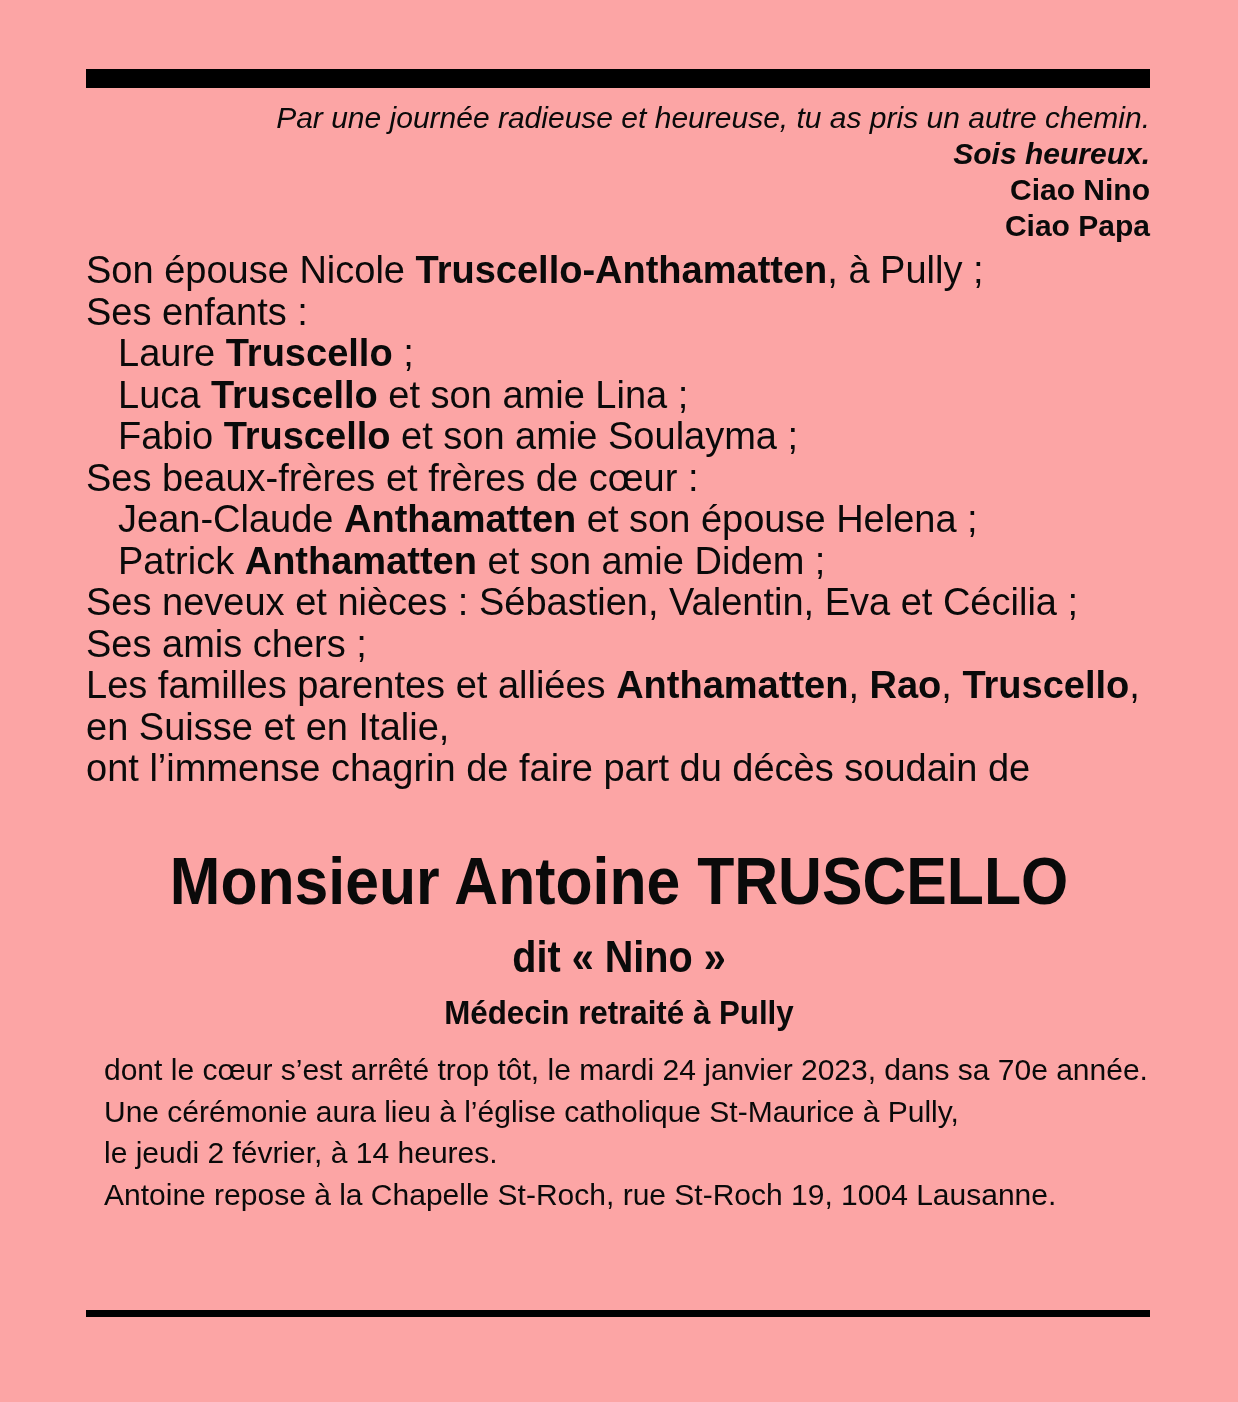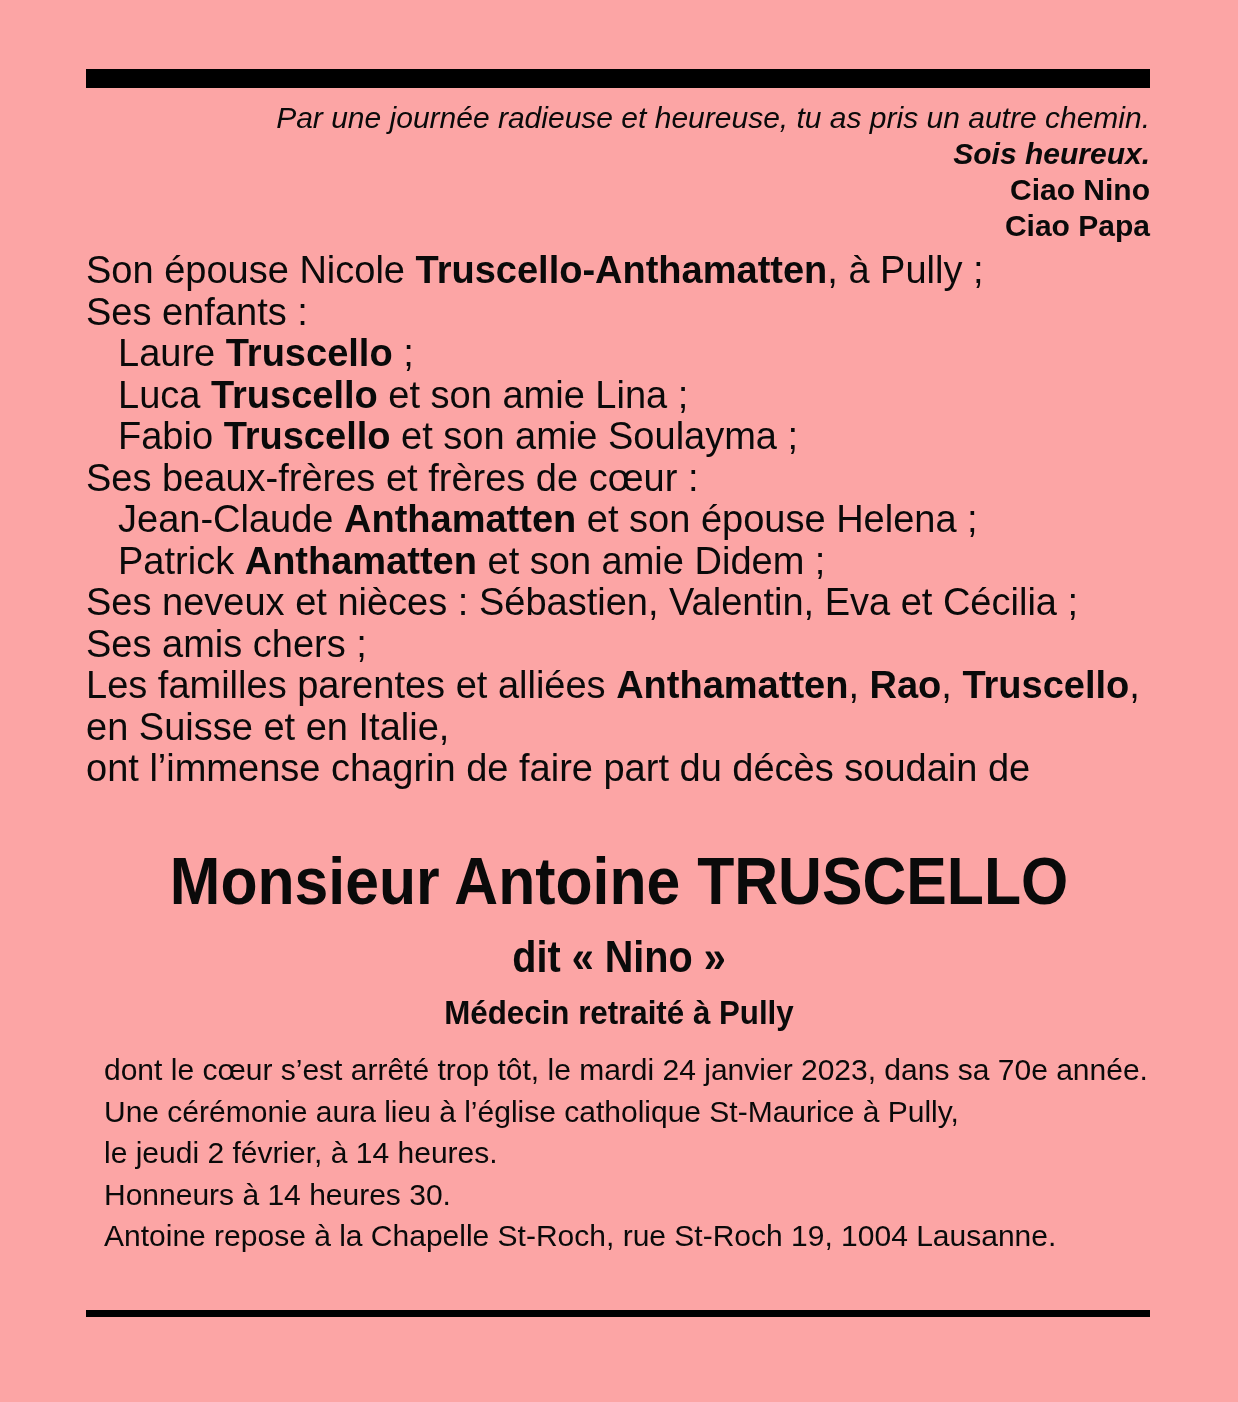--- a/index.html
+++ b/index.html
@@ -139,18 +139,17 @@
   <h1 class="deceased-name">Monsieur Antoine TRUSCELLO</h1>
 
   <div class="deceased-nickname">dit « Nino »</div>
 
   <div class="deceased-profession">Médecin retraité à Pully</div>
 
   <div class="announcement" id="announcement">
       <div class="line"><span>dont le cœur s’est arrêté trop tôt, le mardi 24 janvier 2023, dans sa 70e année.</span></div>
       <div class="line"><span>Une cérémonie aura lieu à l’église catholique St-Maurice à Pully,</span></div>
       <div class="line"><span>le jeudi 2 février, à 14 heures.</span></div>
-      <div class="line"><span>Honneurs à 14 heures 30.</span></div>
       <div class="line"><span>Antoine repose à la Chapelle St-Roch, rue St-Roch 19, 1004 Lausanne.</span></div>
     </div>
 
   <div class="bottom-rule"></div>
 </div>
 
 </body></html>

